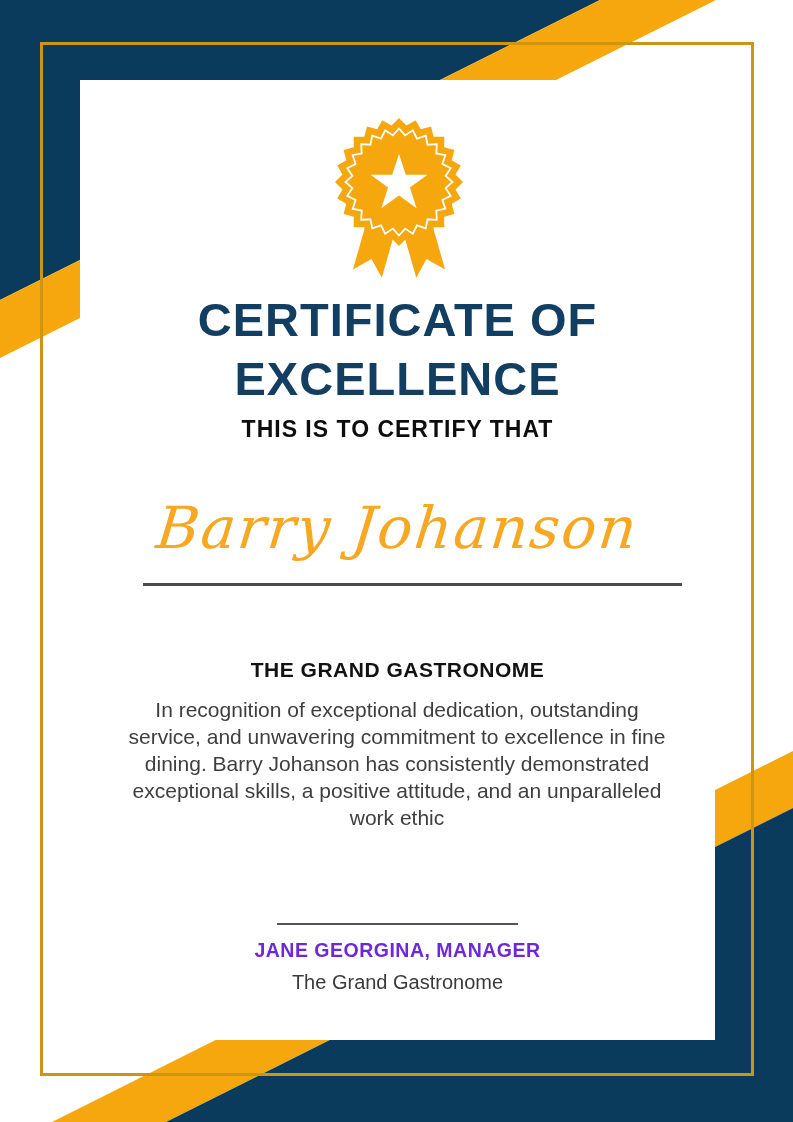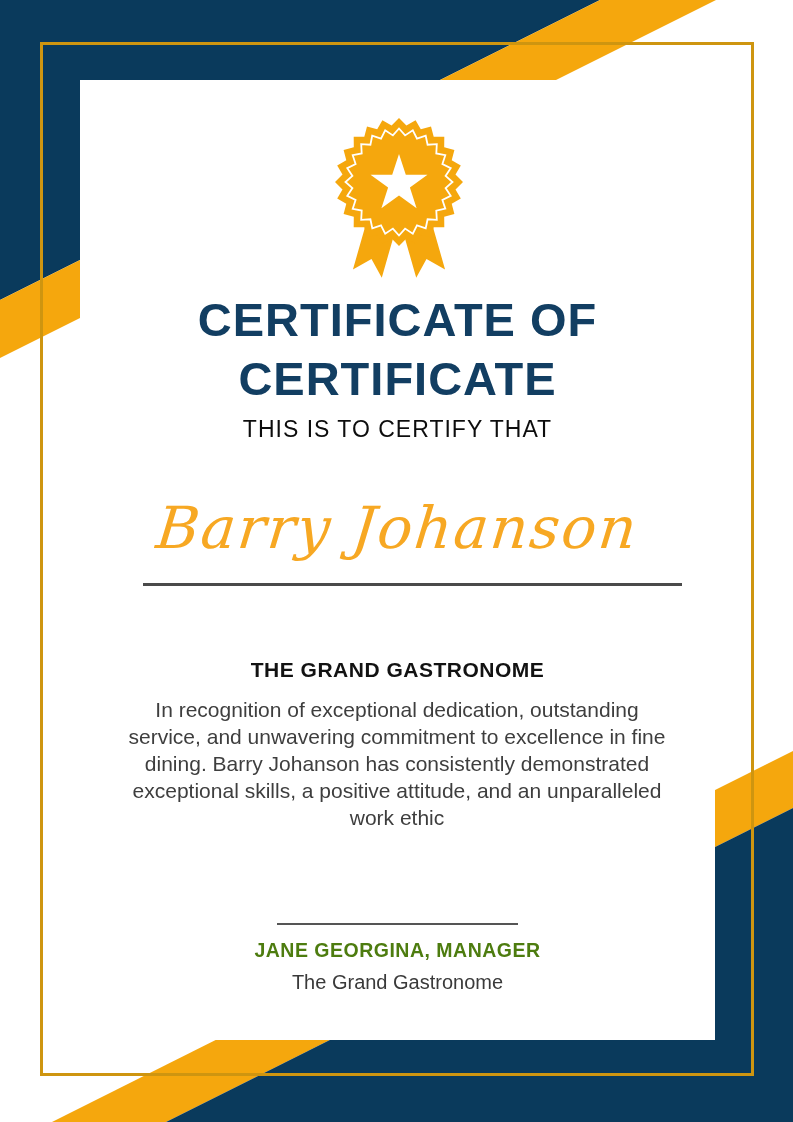--- a/index.html
+++ b/index.html
@@ -22,21 +22,21 @@
   }
   .badge{position:absolute;left:249px;top:30px;width:140px;height:175px;}
   .title{
     position:absolute;left:0;top:210px;width:635px;
     text-align:center;color:var(--title-navy,#123E62);
     font-weight:bold;font-size:47px;line-height:59px;letter-spacing:1px;
   }
   .subtitle{
     position:absolute;left:0;top:336px;width:635px;
     text-align:center;color:#0d0d0d;
-    font-weight:normal;font-size:23px;letter-spacing:1px;
+    font-weight:bold;font-size:23px;letter-spacing:1px;
   }
   .recipient{
     position:absolute;left:0;top:398px;width:635px;height:100px;
     text-align:center;color:var(--gold-script,#F7A823);
     font-family:"DejaVu Serif","Liberation Serif",serif;
     font-style:italic;font-size:58px;line-height:100px;
     letter-spacing:2px;transform:skewX(-6deg);
   }
   .name-rule{
     position:absolute;left:63px;top:503px;width:539px;height:3px;
@@ -51,21 +51,21 @@
     position:absolute;left:37px;top:616px;width:560px;
     text-align:center;color:#3e3e3e;
     font-size:21px;line-height:27px;
   }
   .sig-rule{
     position:absolute;left:197px;top:843px;width:241px;height:2px;
     background:#555555;
   }
   .signer{
     position:absolute;left:0;top:859px;width:635px;
-    text-align:center;color:#4d7c0f;
+    text-align:center;color:#6d28d9;
     font-weight:bold;font-size:19.5px;letter-spacing:0.5px;
   }
   .signer-org{
     position:absolute;left:0;top:891px;width:635px;
     text-align:center;color:#3a3a3a;
     font-size:20px;
   }
 </style>
 </head>
 <body style="--navy: #0A3A5C; --gold: #F5A70D; --border-gold: #CE9510; --title-navy: #123E62; --gold-script: #F7A823;">
@@ -88,21 +88,21 @@
         <polygon class="fill-gold" transform="translate(-14,30) rotate(16)" points="-15,0 15,0 15,64 0,49 -15,64"></polygon>
         <polygon class="fill-gold" transform="translate(14,30) rotate(-16)" points="-15,0 15,0 15,64 0,49 -15,64"></polygon>
       </g>
       <polygon id="seal-burst" class="fill-gold" points="0.0,-64.0 7.4,-56.5 16.6,-61.8 21.8,-52.7 32.0,-55.4 34.7,-45.2 45.3,-45.3 45.2,-34.7 55.4,-32.0 52.7,-21.8 61.8,-16.6 56.5,-7.4 64.0,0.0 56.5,7.4 61.8,16.6 52.7,21.8 55.4,32.0 45.2,34.7 45.3,45.3 34.7,45.2 32.0,55.4 21.8,52.7 16.6,61.8 7.4,56.5 0.0,64.0 -7.4,56.5 -16.6,61.8 -21.8,52.7 -32.0,55.4 -34.7,45.2 -45.3,45.3 -45.2,34.7 -55.4,32.0 -52.7,21.8 -61.8,16.6 -56.5,7.4 -64.0,0.0 -56.5,-7.4 -61.8,-16.6 -52.7,-21.8 -55.4,-32.0 -45.2,-34.7 -45.3,-45.3 -34.7,-45.2 -32.0,-55.4 -21.8,-52.7 -16.6,-61.8 -7.4,-56.5"></polygon>
       <polygon id="seal-inner-line" fill="none" stroke="#ffffff" stroke-width="1.8" points="0.0,-53.5 6.1,-46.6 13.8,-51.7 18.0,-43.4 26.7,-46.3 28.6,-37.3 37.8,-37.8 37.3,-28.6 46.3,-26.8 43.4,-18.0 51.7,-13.8 46.6,-6.1 53.5,0.0 46.6,6.1 51.7,13.8 43.4,18.0 46.3,26.7 37.3,28.6 37.8,37.8 28.6,37.3 26.7,46.3 18.0,43.4 13.8,51.7 6.1,46.6 0.0,53.5 -6.1,46.6 -13.8,51.7 -18.0,43.4 -26.7,46.3 -28.6,37.3 -37.8,37.8 -37.3,28.6 -46.3,26.8 -43.4,18.0 -51.7,13.8 -46.6,6.1 -53.5,0.0 -46.6,-6.1 -51.7,-13.8 -43.4,-18.0 -46.3,-26.8 -37.3,-28.6 -37.8,-37.8 -28.6,-37.3 -26.8,-46.3 -18.0,-43.4 -13.8,-51.7 -6.1,-46.6"></polygon>
       <polygon id="seal-star" fill="#ffffff" points="0.0,-28.0 6.8,-7.3 28.5,-7.3 10.9,5.6 17.6,26.3 0.0,13.5 -17.6,26.3 -10.9,5.6 -28.5,-7.3 -6.8,-7.3"></polygon>
     </svg>
 
     <div class="title">
       <div>CERTIFICATE OF</div>
-      <div>CERTIFICATE</div>
+      <div>EXCELLENCE</div>
     </div>
 
     <div class="subtitle">THIS IS TO CERTIFY THAT</div>
 
     <div class="recipient">Barry Johanson</div>
 
     <div class="name-rule"></div>
 
     <div class="org-title">THE GRAND GASTRONOME</div>
 

